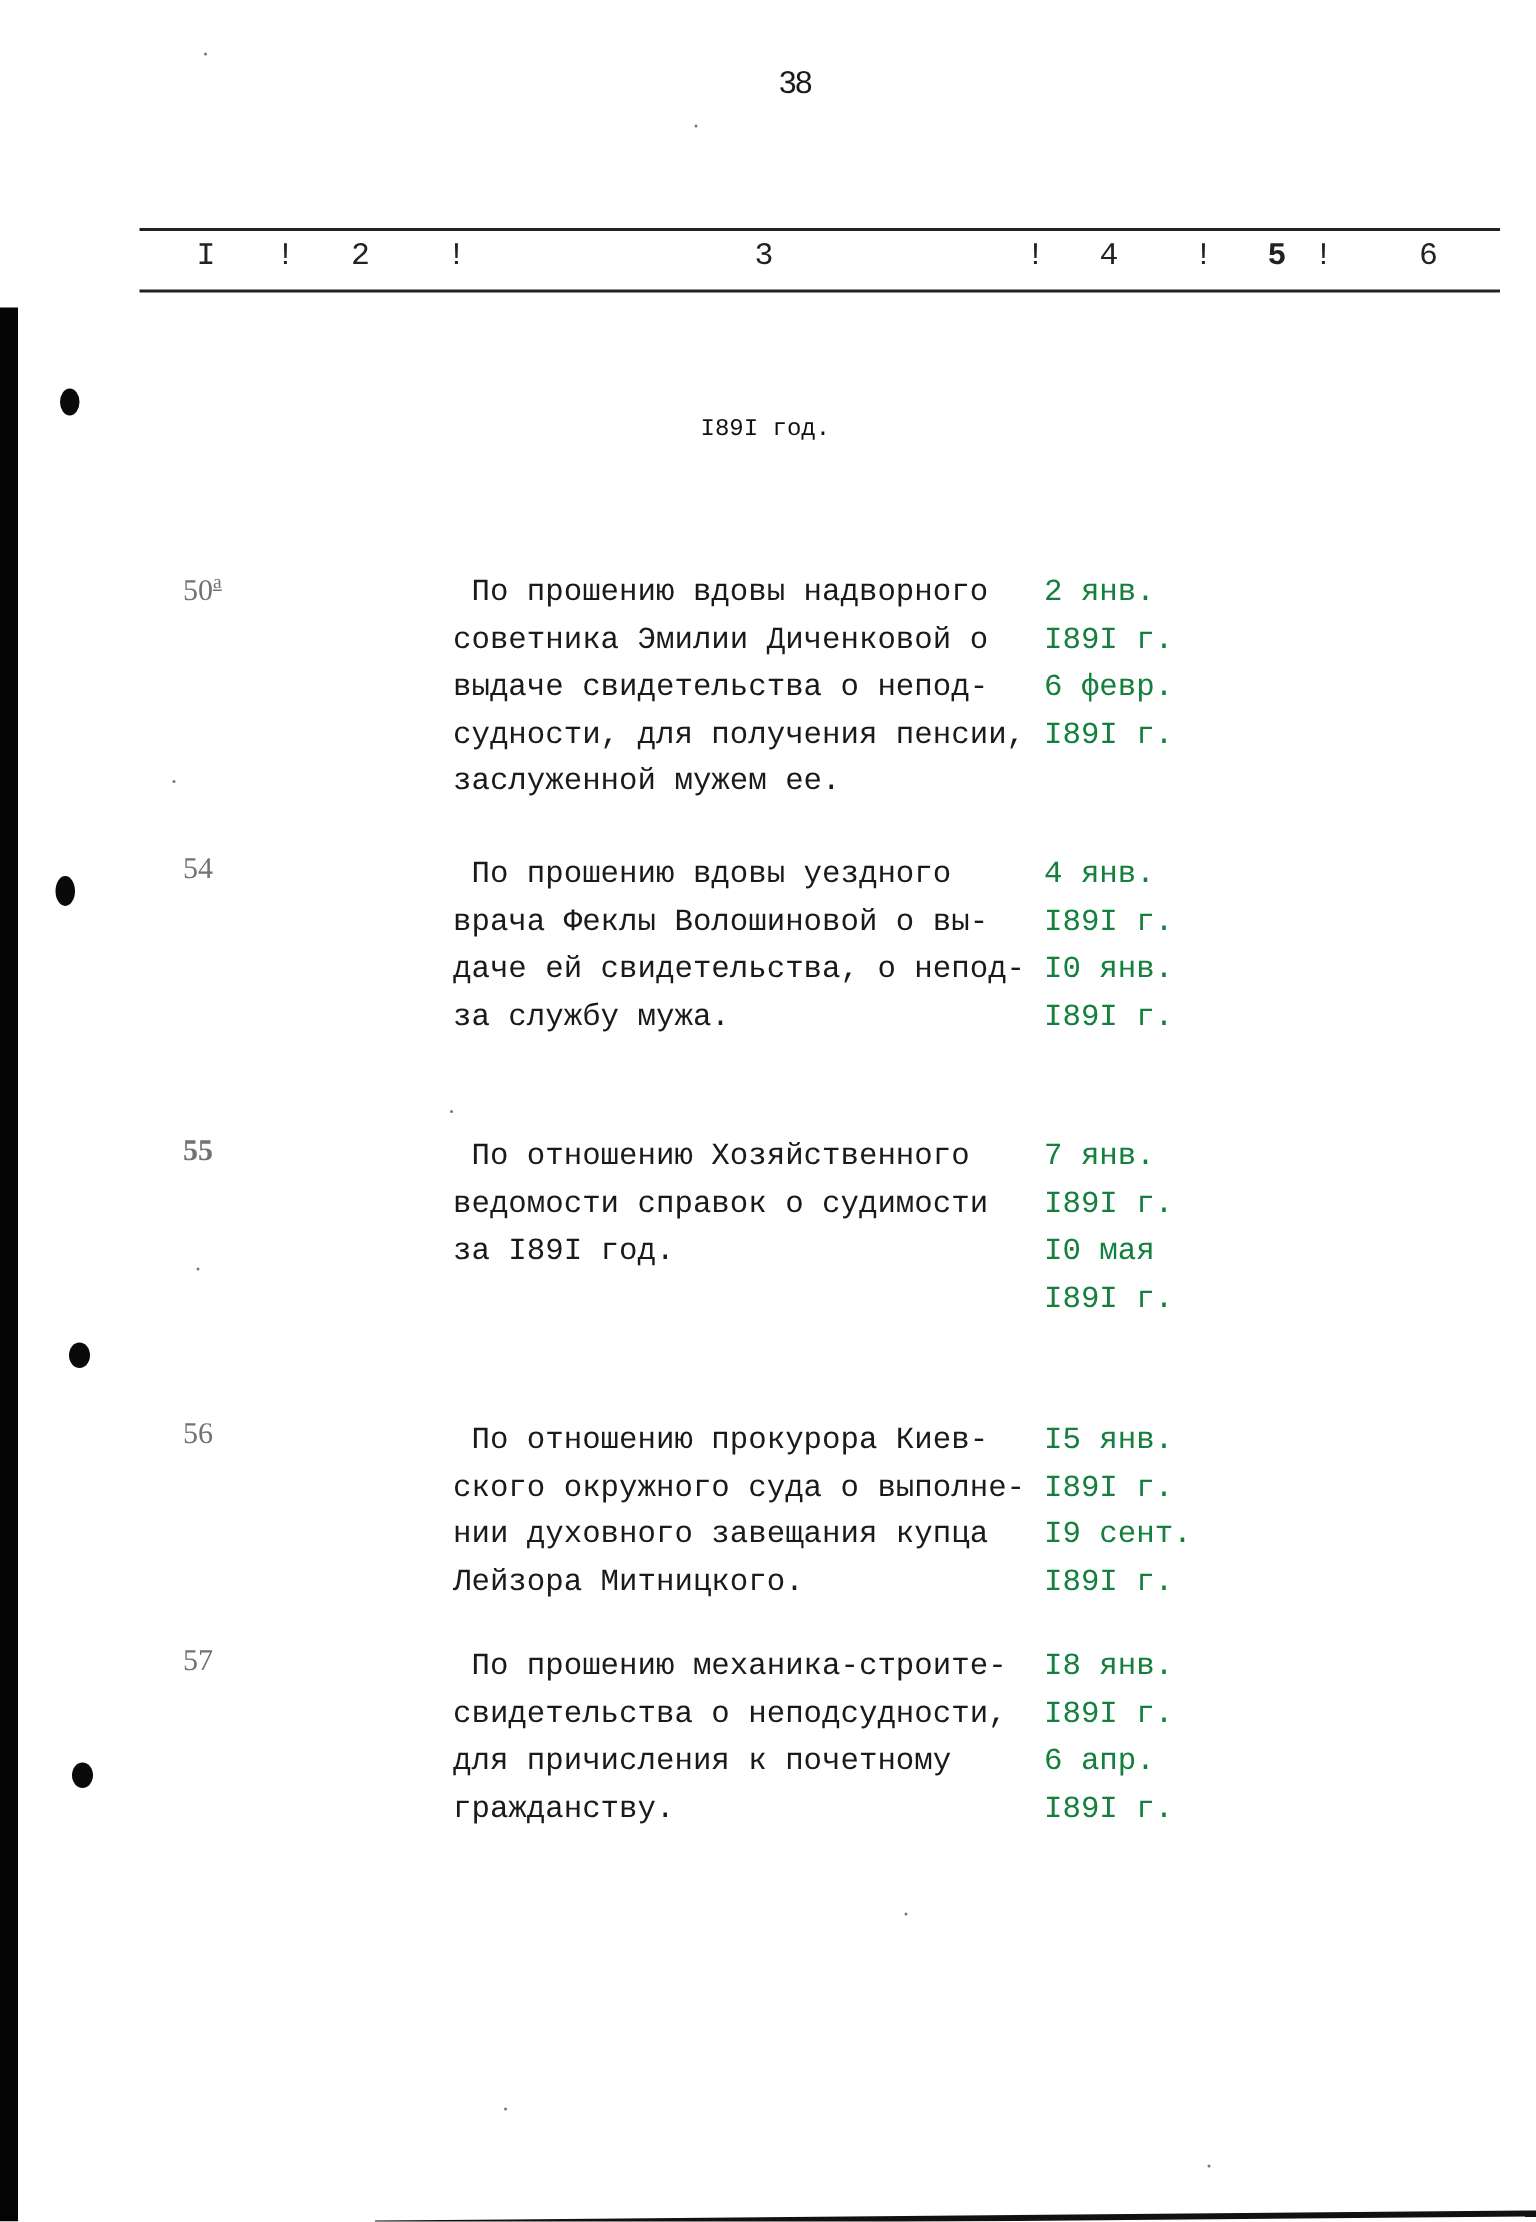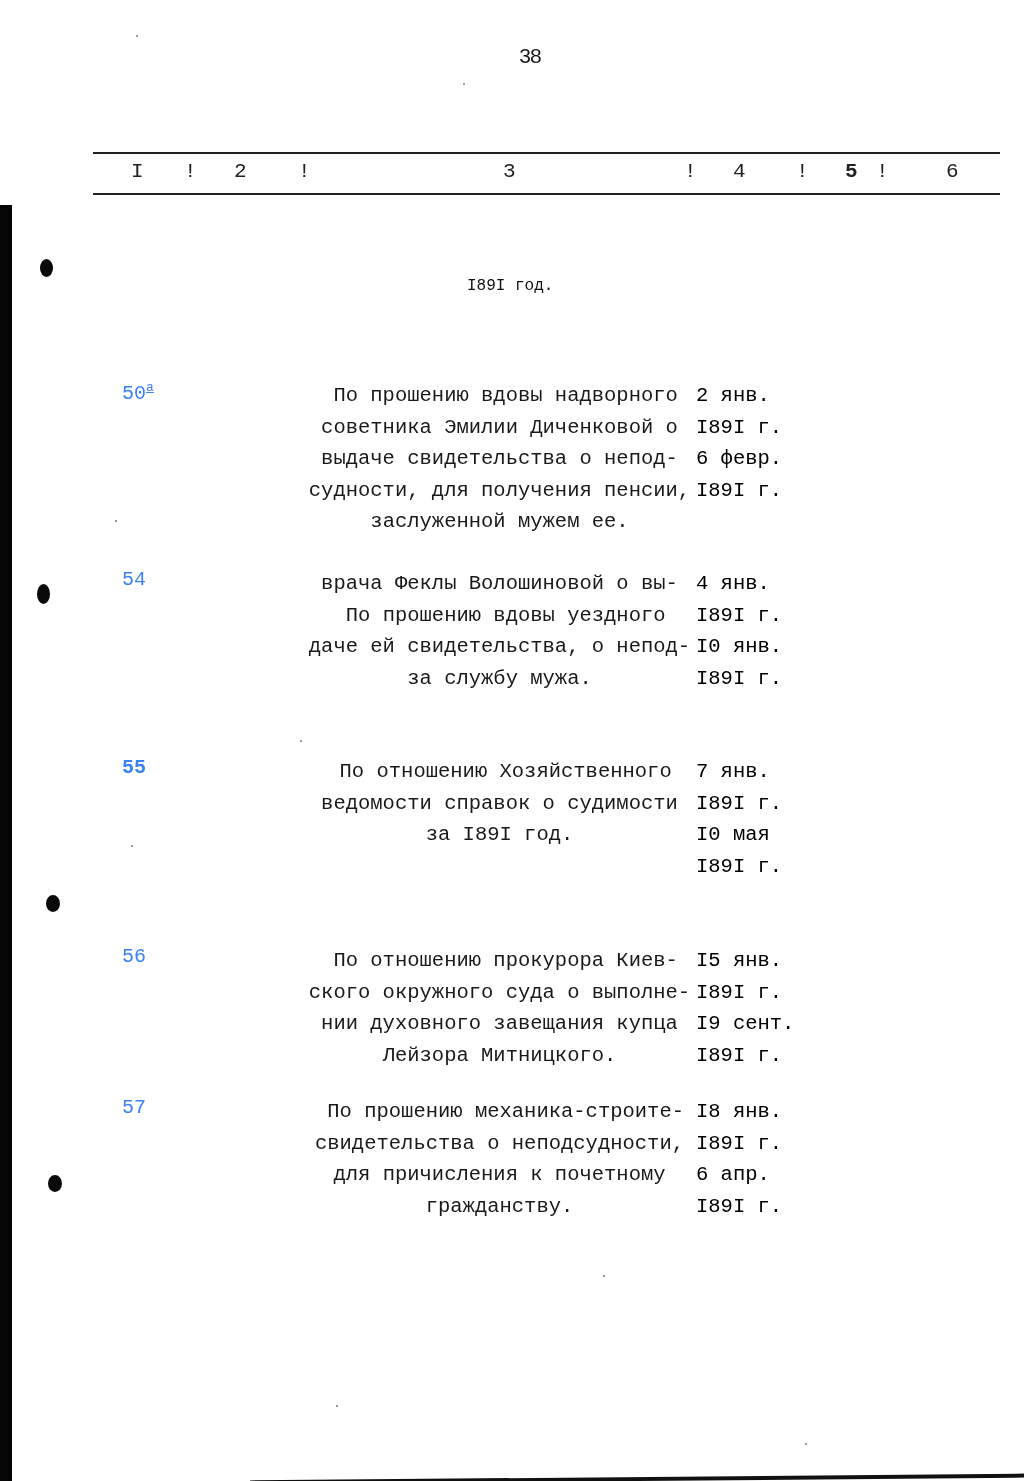--- a/index.html
+++ b/index.html
@@ -26,30 +26,30 @@
   .col-head {
     position:absolute; top:160px; font-size:21px; color:#222;
   }
   .col-sep { position:absolute; top:160px; font-size:21px; color:#222; }
   .year-heading {
     position:absolute; top:277px; left:467px; font-size:16px; color:#111;
   }
   .entry { position:absolute; left:0; width:1024px; }
   .entry-num {
     position:absolute; left:122px; top:0;
-    font-family:Liberation Mono, monospace; font-size:20px; color:#3b82f6;
+    font-family:Liberation Serif, serif; font-size:20px; color:#737373;
   }
   .entry-num sup { font-size:13px; text-decoration:underline; vertical-align:8px; }
   .entry-text {
     position:absolute; left:302px; top:0; width:395px;
-    font-size:20.5px; line-height:31.5px; color:#1a1a1a; white-space:pre;text-align:center;
+    font-size:20.5px; line-height:31.5px; color:#1a1a1a; white-space:pre;
   }
   .entry-dates {
     position:absolute; left:696px; top:0; width:120px;
-    font-size:20.5px; line-height:31.5px; color:#000000; white-space:pre;
+    font-size:20.5px; line-height:31.5px; color:#15803d; white-space:pre;
   }
   .speck { position:absolute; width:2px; height:2px; background:#777; border-radius:50%; }
 </style>
 </head>
 <body>
 
 <div class="scan-border-left"></div>
 <div class="scan-border-bottom"></div>
 <div class="punch-hole" style="left:40px;top:259px;width:13px;height:18px;"></div>
 <div class="punch-hole" style="left:37px;top:584px;width:13px;height:20px;"></div>
@@ -78,21 +78,21 @@
 <div class="year-heading">I89I год.</div>
 
 <div class="entry" style="top:380px;">
   <div class="entry-num"><span>50</span><sup>a</sup></div>
   <div class="entry-text"><div> По прошению вдовы надворного</div><div>советника Эмилии Диченковой о</div><div>выдаче свидетельства о непод-</div><div>судности, для получения пенсии,</div><div>заслуженной мужем ее.</div></div>
   <div class="entry-dates"><div>2 янв.</div><div>I89I г.</div><div>6 февр.</div><div>I89I г.</div></div>
 </div>
 
 <div class="entry" style="top:568px;">
   <div class="entry-num"><span>54</span></div>
-  <div class="entry-text"><div>врача Феклы Волошиновой о вы-</div><div> По прошению вдовы уездного</div><div>даче ей свидетельства, о непод-</div><div>за службу мужа.</div></div>
+  <div class="entry-text"><div> По прошению вдовы уездного</div><div>врача Феклы Волошиновой о вы-</div><div>даче ей свидетельства, о непод-</div><div>за службу мужа.</div></div>
   <div class="entry-dates"><div>4 янв.</div><div>I89I г.</div><div>I0 янв.</div><div>I89I г.</div></div>
 </div>
 
 <div class="entry" style="top:756px;">
   <div class="entry-num" style="font-weight:bold;"><span>55</span></div>
   <div class="entry-text"><div> По отношению Хозяйственного</div><div>ведомости справок о судимости</div><div>за I89I год.</div></div>
   <div class="entry-dates"><div>7 янв.</div><div>I89I г.</div><div>I0 мая</div><div>I89I г.</div></div>
 </div>
 
 <div class="entry" style="top:945px;">

